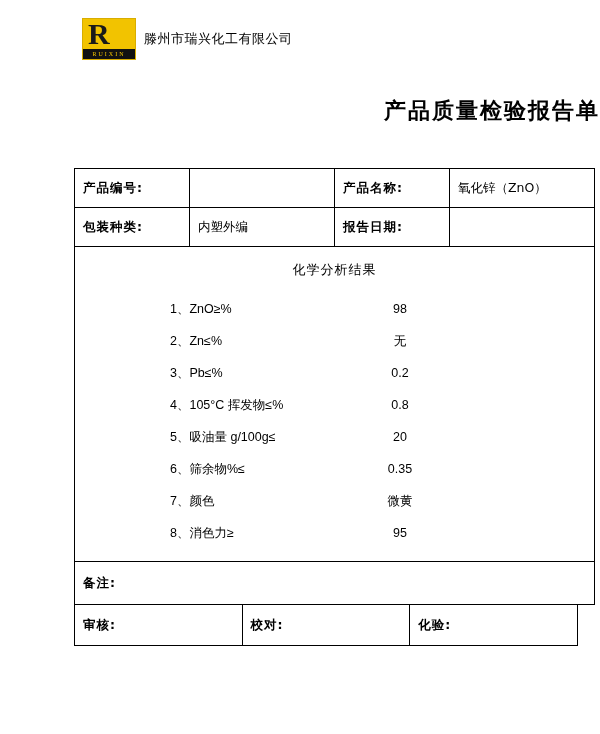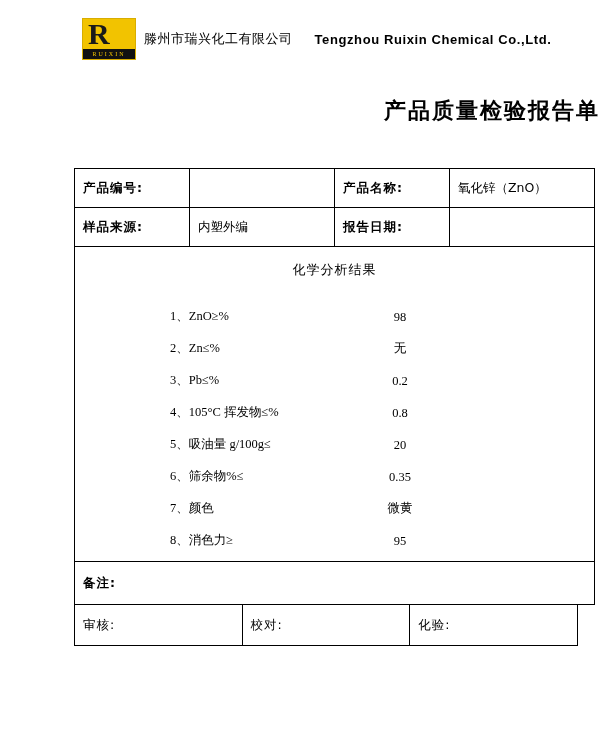--- a/index.html
+++ b/index.html
@@ -137,23 +137,23 @@
   }
   .results-title {
     text-align: center;
     font-family: "DejaVu Sans", sans-serif;
     font-size: 13px;
     letter-spacing: 1px;
     margin-bottom: 14px;
   }
   .res-row {
     display: flex;
-    align-items: flex-end;
+    align-items: center;
     height: 32px;
-    font-family: Liberation Serif, serif;
+    font-family: Liberation Sans, sans-serif;
     font-size: 12.5px;
   }
   .res-name {
     width: 230px;
     padding-left: 95px;
     box-sizing: border-box;
     white-space: nowrap;
   }
   .res-value {
     width: 190px;
@@ -161,53 +161,52 @@
     white-space: nowrap;
   }
 
   .remark-cell {
     height: 42px !important;
     font-weight: bold;
     letter-spacing: 1px;
   }
   .sign-cell {
     height: 40px !important;
-    font-weight: normal;
+    font-weight: bold;
     letter-spacing: 1px;
     width: 150.6px;
   }
 </style>
 </head>
 <body>
 
 <div class="page">
 
   <div class="header">
     <div class="logo">
       <span class="r">R</span>
       <span class="diag"></span>
       <span class="band">RUIXIN</span>
     </div>
     <span class="company-cn">滕州市瑞兴化工有限公司</span>
-    <span class="company-en">Tengzhou Ruixin Chemical Co.,Ltd.</span>
   </div>
 
   <div class="doc-title">产品质量检验报告单</div>
 
   <div class="table-wrap">
     <table class="report">
       <tbody>
         <tr>
           <td class="lbl">产品编号:</td>
           <td class="val"></td>
           <td class="lbl">产品名称:</td>
           <td class="val">氧化锌（ZnO）</td>
         </tr>
         <tr>
-          <td class="lbl">样品来源:</td>
+          <td class="lbl">包装种类:</td>
           <td class="val">内塑外编</td>
           <td class="lbl">报告日期:</td>
           <td class="val"></td>
         </tr>
 
         <tr>
           <td class="results-cell" colspan="4">
             <div class="results-inner">
               <div class="results-title">化学分析结果</div>
 

